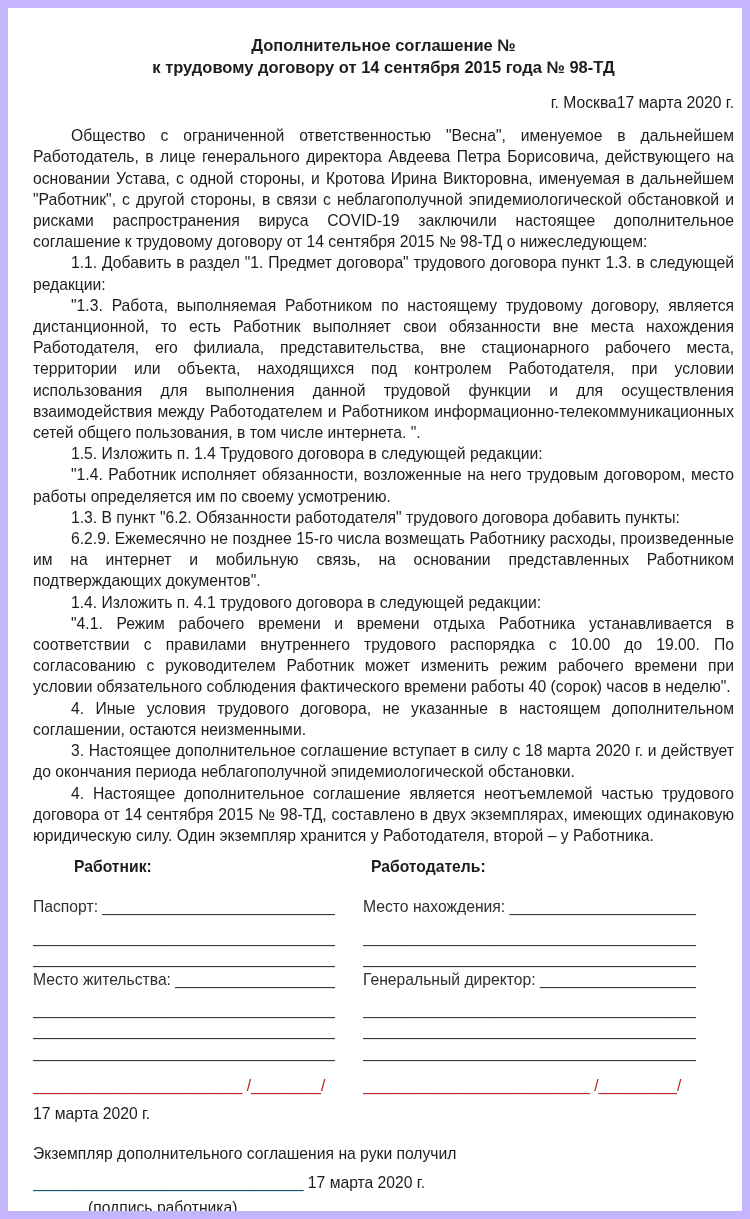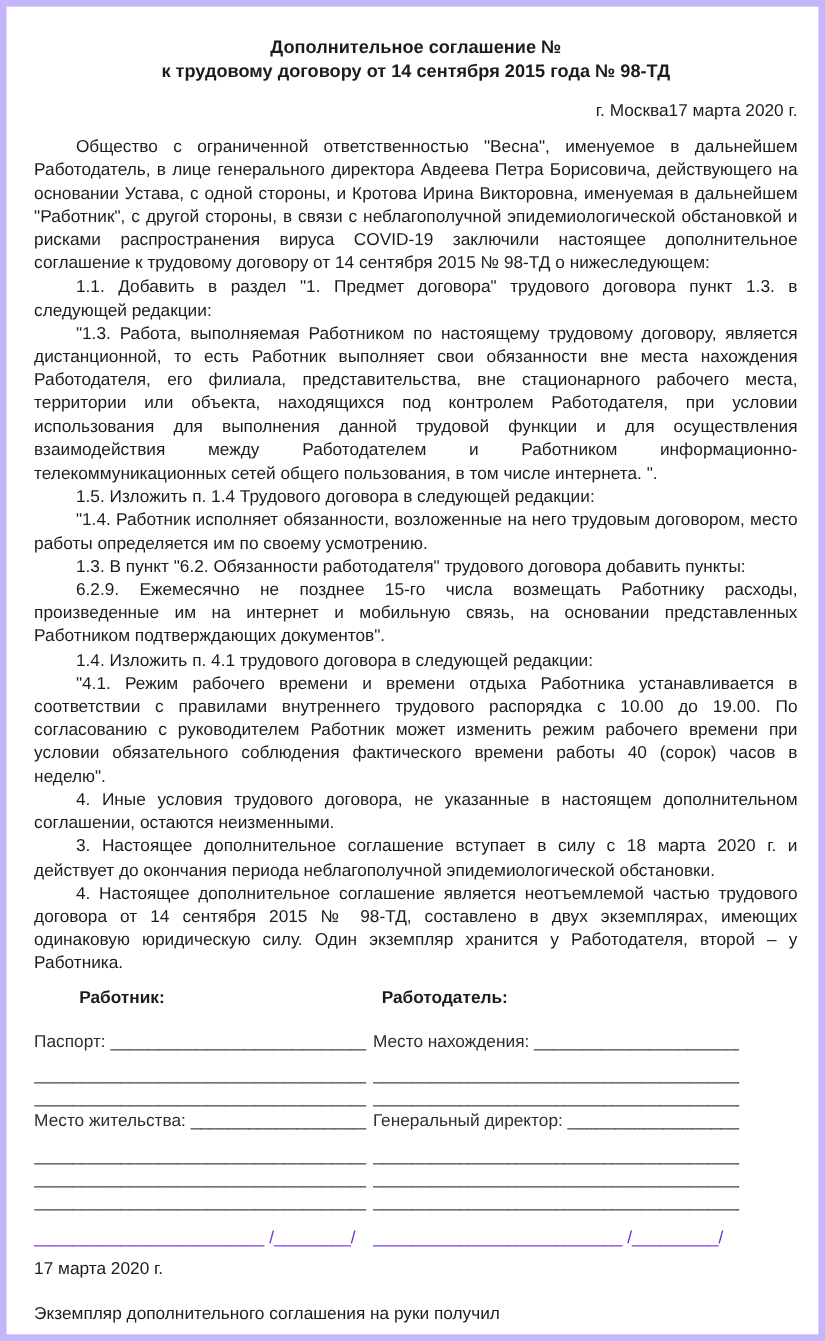--- a/index.html
+++ b/index.html
@@ -1,22 +1,22 @@
 <!DOCTYPE html>
 <html><head>
 <meta charset="utf-8">
 <style>
   html,body { margin:0; padding:0; background:#ffffff; }
   .page {
     position:relative;
     width:750px; height:1219px;
     box-sizing:border-box;
-    padding:26px 19px 0 25px;
+    padding:26px 8px 0 25px;
     background:#ffffff;
-    border:6px solid #c4b5fd;
+    border:8px solid #c4b5fd;
     font-family:"Liberation Sans","DejaVu Sans",sans-serif;
     font-size:15.7px;
     line-height:21.2px;
     color:#1c1c1c;
     overflow:hidden;
   }
   .doc-title {
     text-align:center;
     font-weight:700;
     font-size:16.5px;
@@ -28,38 +28,38 @@
     margin-top:14px;
     margin-bottom:12px;
   }
   .body p {
     margin:0;
     text-align:justify;
     text-indent:38px;
   }
   .sig-section {
     display:flex;
-    gap:6px;
+    gap:28px;
     margin-top:10px;
   }
   .sig-col-left  { width:302px; }
   .sig-col-right { width:333px; }
   .sig-header {
     font-weight:700;
     margin:0 0 19px 41px;
   }
   .sig-header-right { margin-left:8px; }
   .sig-row {
     white-space:nowrap;
     overflow:hidden;
     line-height:21.2px;
     color:#2e2e2e;
   }
   .sig-row.gap-top    { margin-top:9px; }
-  .sig-row.sign-row   { margin-top:12px; color:#6d28d9; }
+  .sig-row.sign-row   { margin-top:12px; color:#b91c1c; }
   .footer-date   { margin-top:7px; }
   .receipt       { margin-top:19px; }
   .receipt-sig   { margin-top:8px; white-space:nowrap; overflow:hidden; }
   .receipt-sig .rule { color:#0c4a6e; }
   .sig-caption   { margin-top:3px; margin-left:55px; }
 </style>
 </head>
 <body>
 
 <div class="page">

